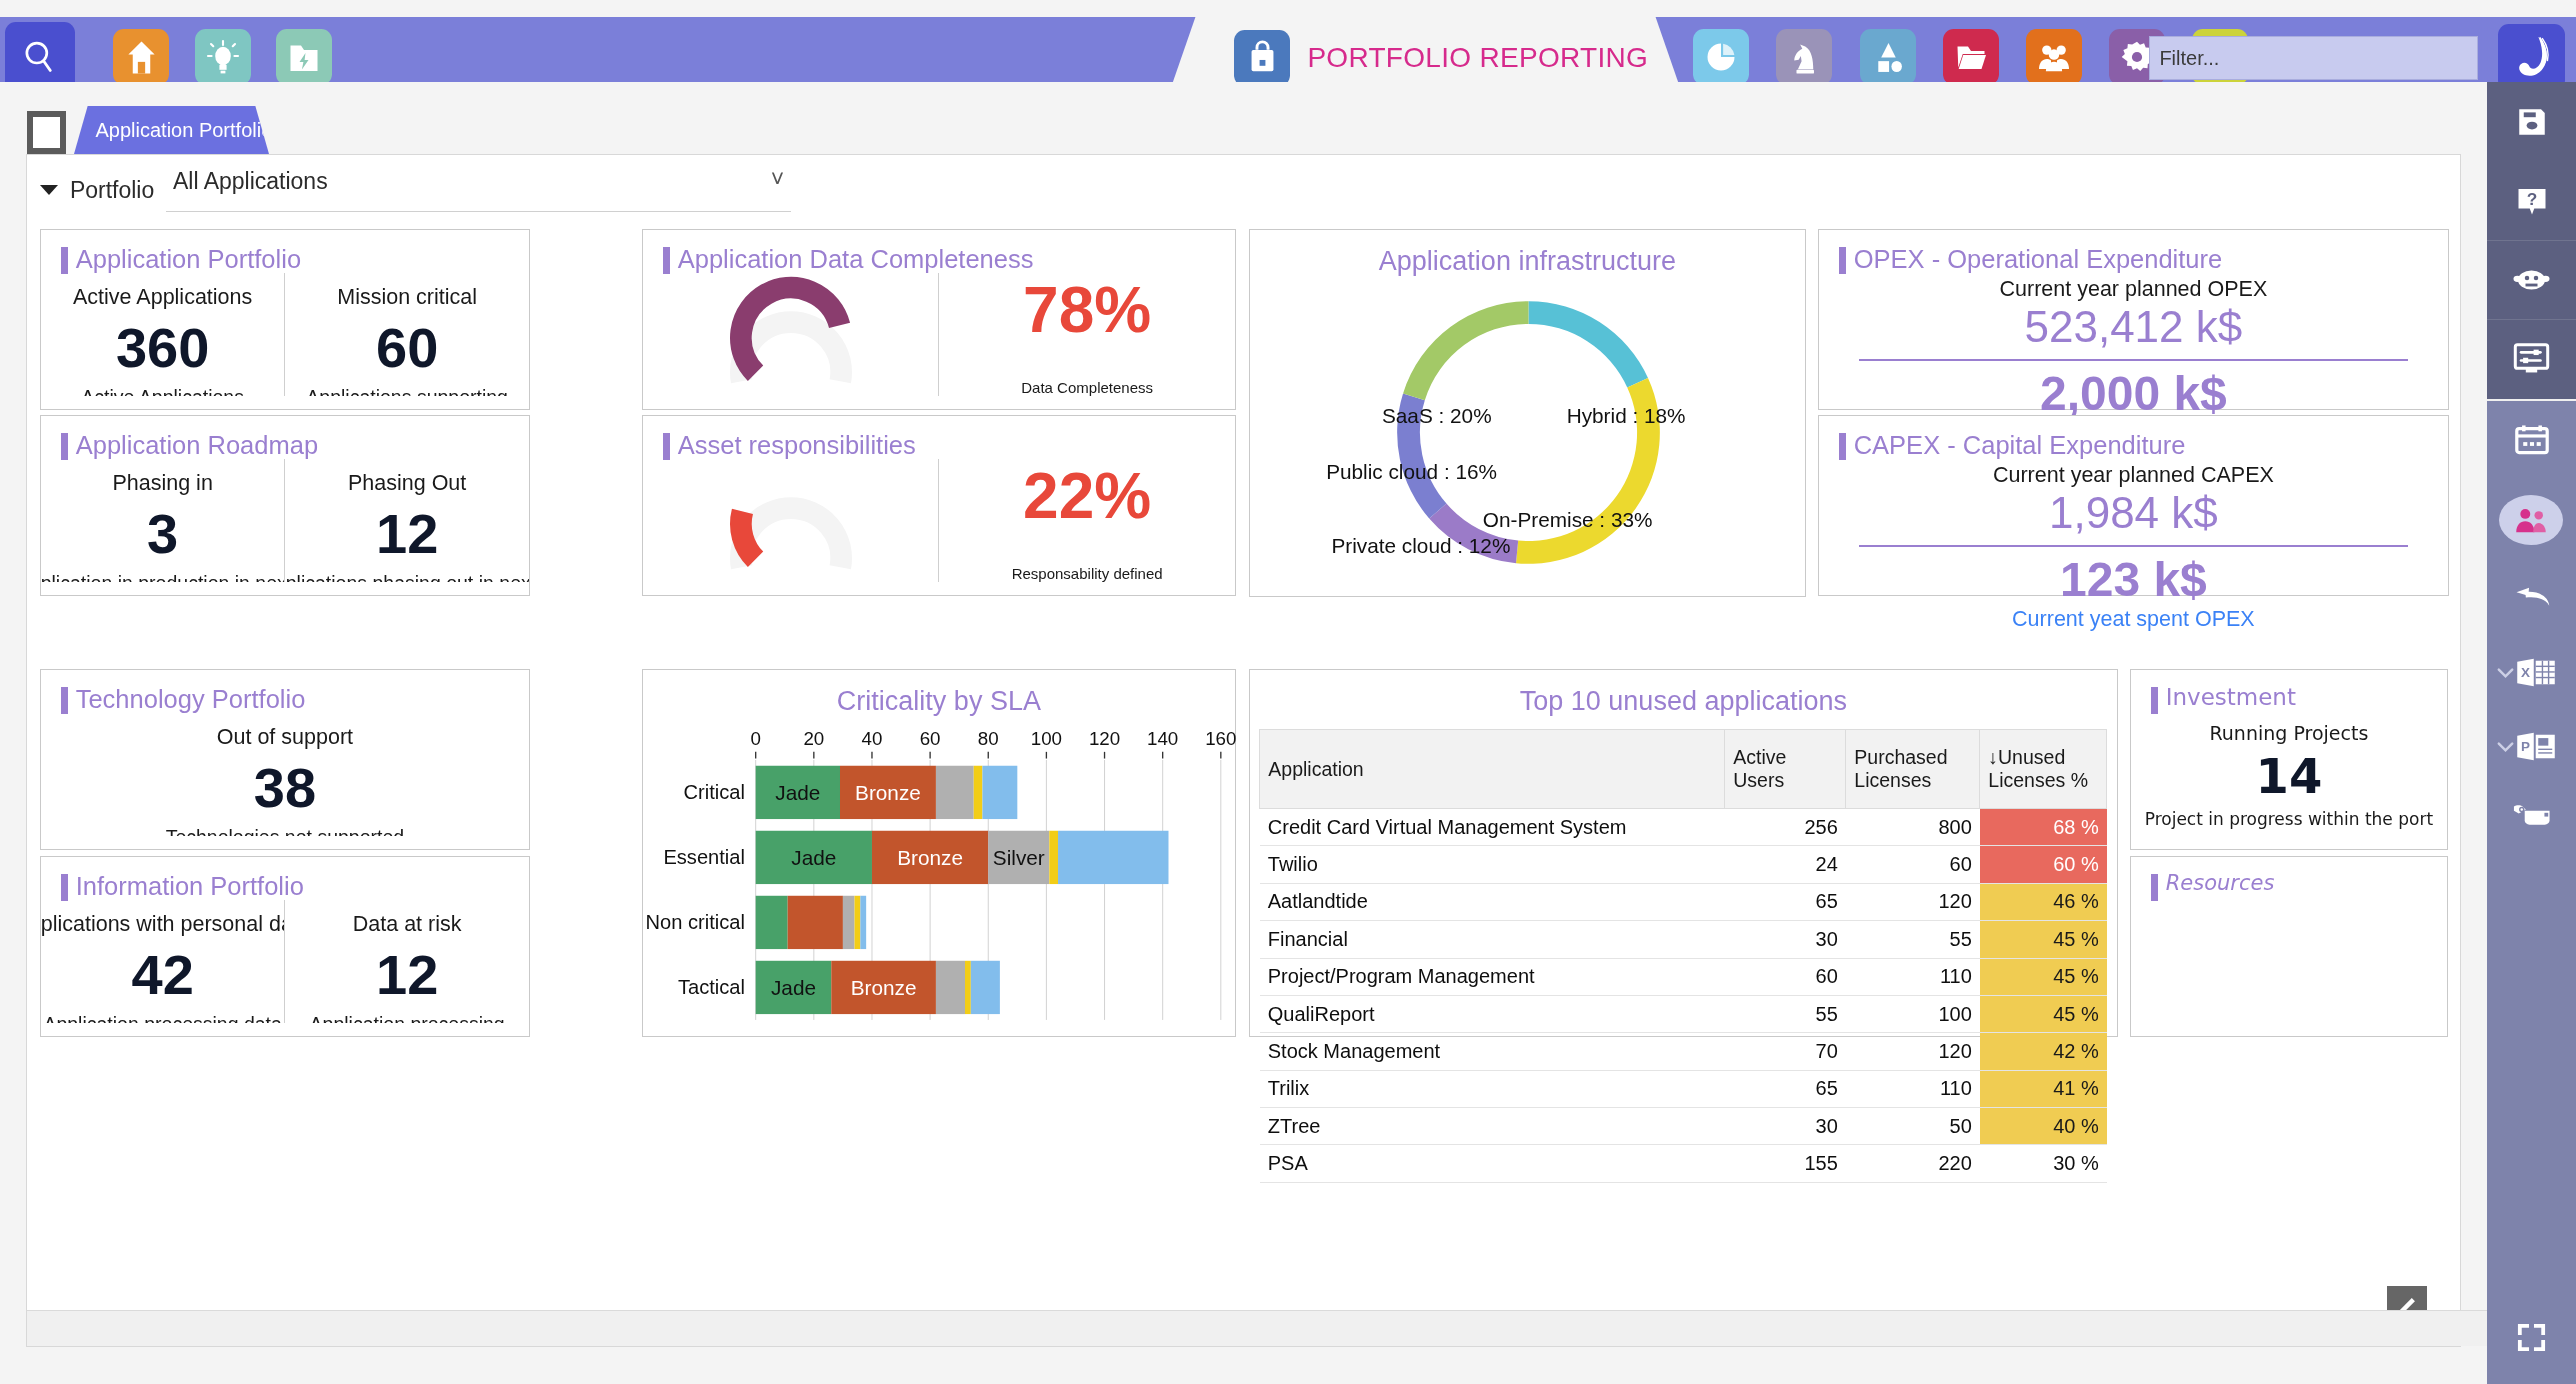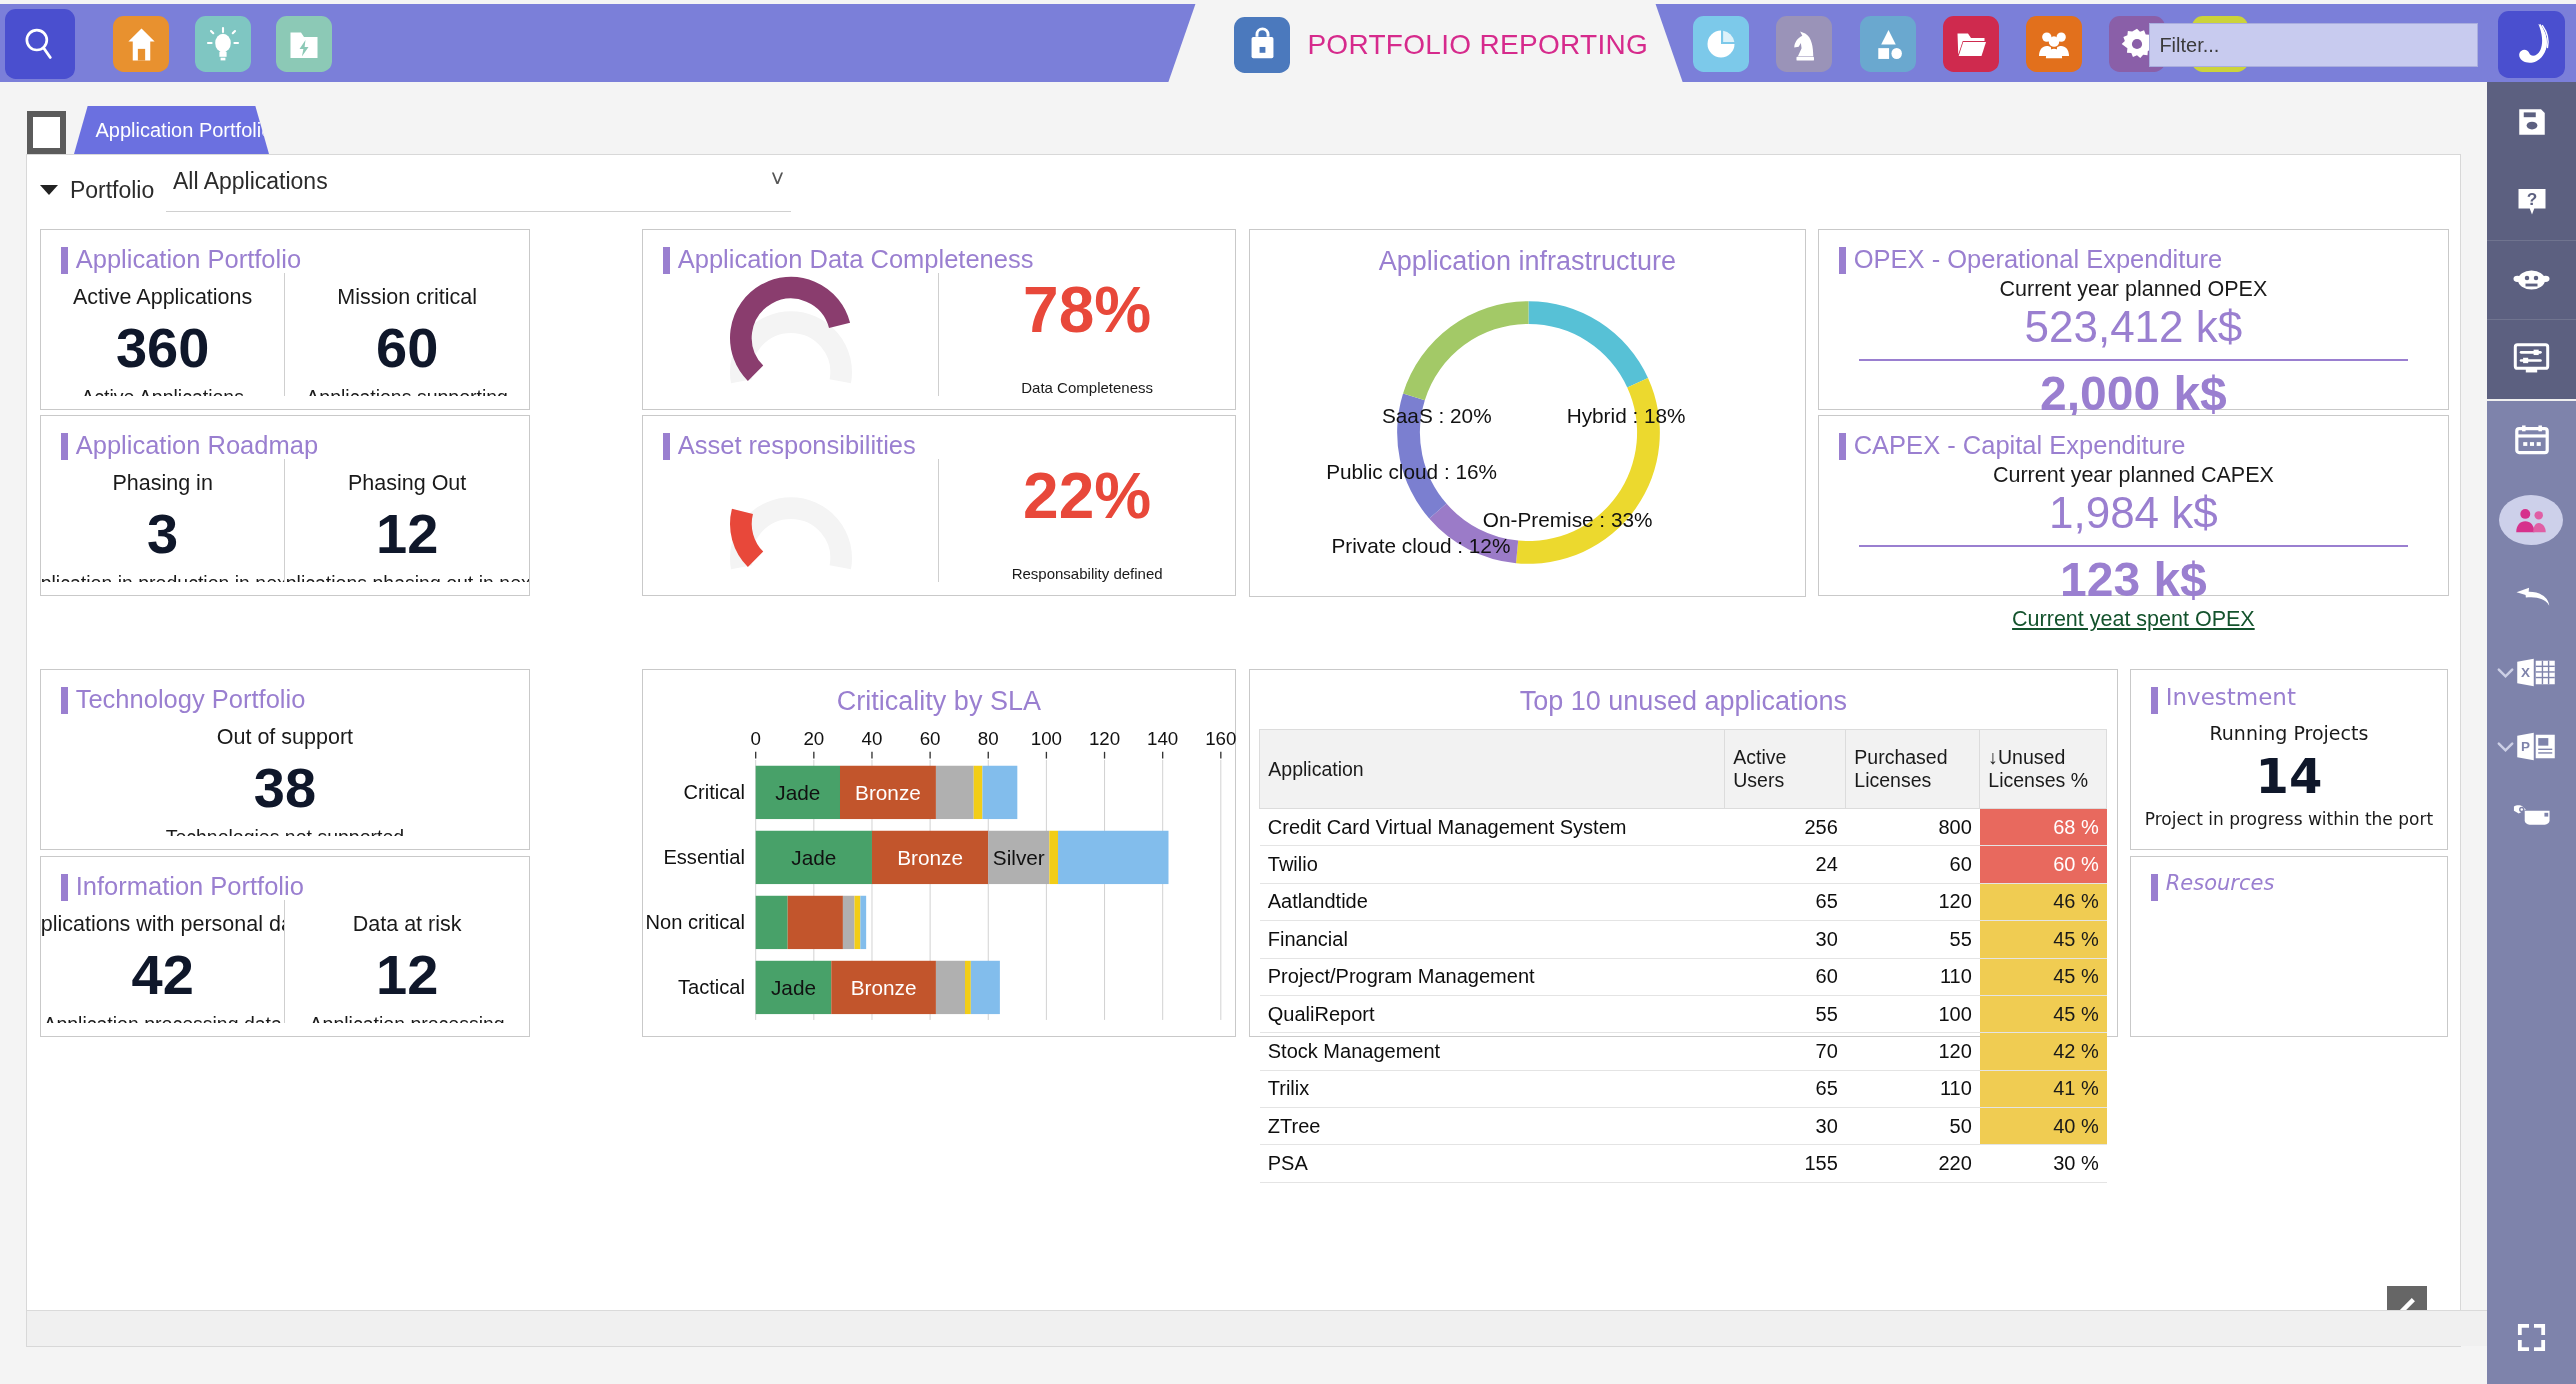--- a/index.html
+++ b/index.html
@@ -6,21 +6,21 @@
   html, body {
     width: 2576px; height: 1385px;
     background: #f2f2f2;
     font-family: "Liberation Sans", sans-serif;
     overflow: hidden;
   }
   #app { position: relative; width: 2576px; height: 1385px; background: #f4f4f4; }
 
   
   .topbar {
-    position: absolute; left: 0; top: 4px; width: 2576px; height: 82px;
+    position: absolute; left: 0; top: 17px; width: 2576px; height: 82px;
     background: #7b7fd9;
     padding-left: 28px;
   }
   .tb-search {
     position: absolute; left: 5.4px; top: 5.4px; width: 70px; height: 70px;
     background: #4a4fcf; border-radius: 10.7px;
     display: flex; align-items: center; justify-content: center;
   }
   .tb-icon {
     position: absolute; top: 12px; width: 56px; height: 56px;
@@ -140,21 +140,21 @@
   .gauge-pct { font-size: 64px; font-weight: bold; color: #e8483a;
                font-family:"Liberation Sans Narrow","Liberation Sans",sans-serif; }
   .gauge-cap { font-size: 15px; color: #1a1a1a; font-family:"Liberation Sans Narrow","Liberation Sans",sans-serif; }
 
   
   .money { padding: 4px 40px 0 40px; text-align:center; }
   .money-head { font-size: 21.5px; color: #1a1a1a; font-family:"Liberation Sans Narrow","Liberation Sans",sans-serif; }
   .money-val { font-size: 44px; color: #9a7fd0; font-family:"Liberation Sans Narrow","Liberation Sans",sans-serif; }
   .money-val.big { font-size: 48px; font-weight: bold; }
   .money-rule { height: 2px; background: #9a7fd0; margin: 6.7px 0 5.4px 0; }
-  .money-foot { font-size: 21.5px; color: #14532d; font-family:"Liberation Sans Narrow","Liberation Sans",sans-serif;text-decoration:underline; }
+  .money-foot { font-size: 21.5px; color: #3b82f6; font-family:"Liberation Sans Narrow","Liberation Sans",sans-serif; }
 
   
   .tbl { width: calc(100% - 19px); margin: 12px 9.4px 0 9.4px; border-collapse: collapse;
          font-family:"Liberation Sans Narrow","Liberation Sans",sans-serif; }
   .tbl thead th {
     background: #f2f2f2; border: 0.7px solid #dcdcdc; font-weight: normal;
     font-size: 19.5px; color: #1a1a1a; padding: 10.7px 8px; vertical-align: middle; height: 79px;
   }
   .tbl thead th.l { text-align: left; }
   .tbl tbody td {

